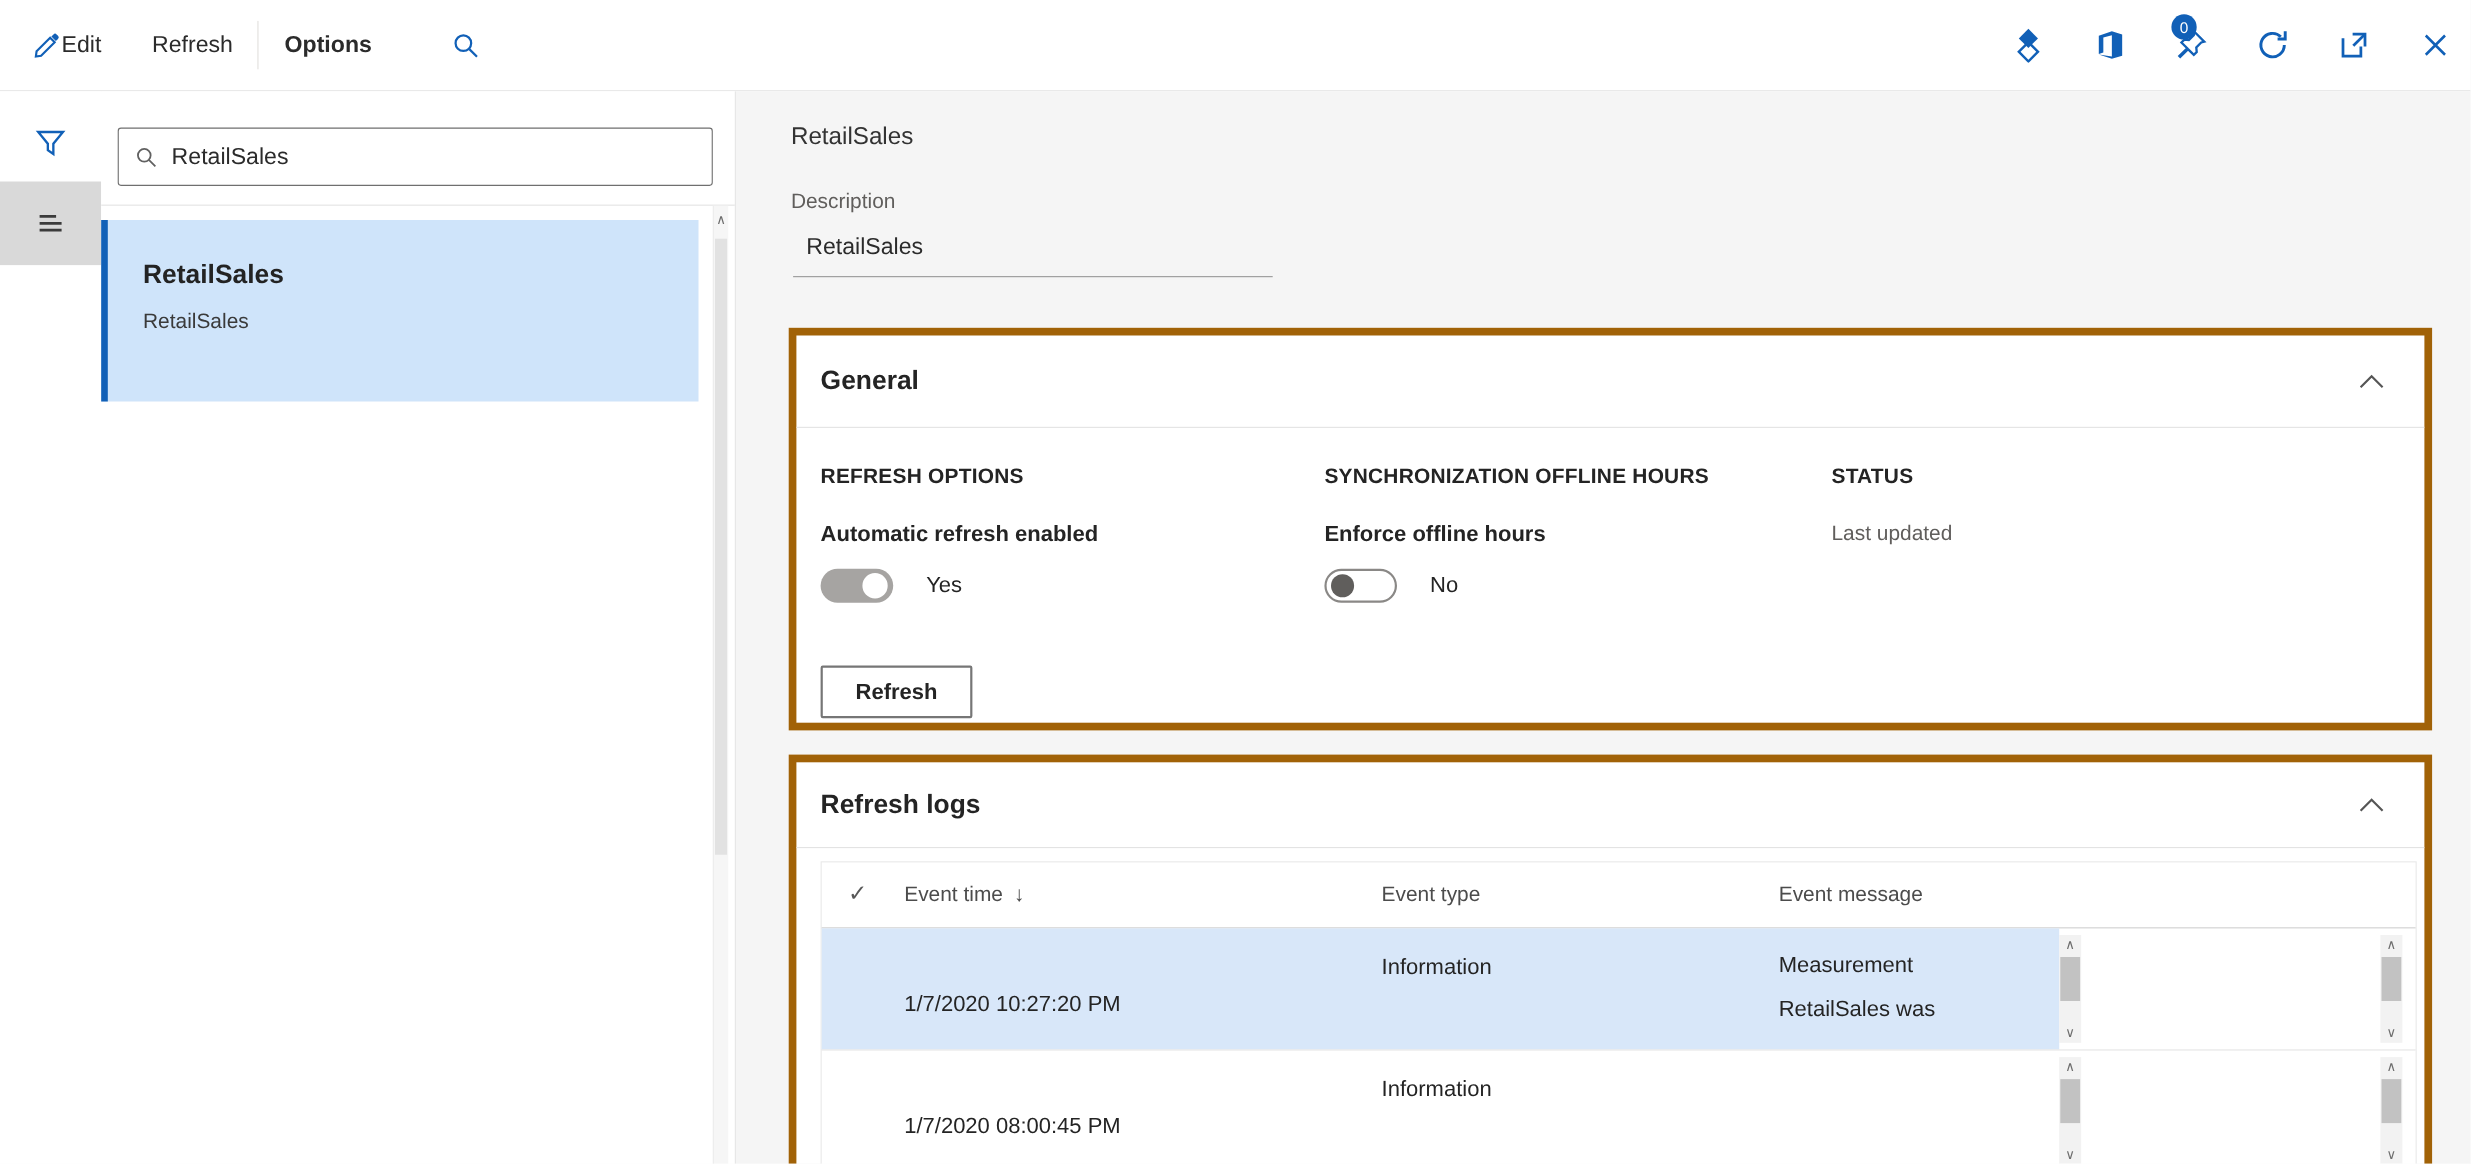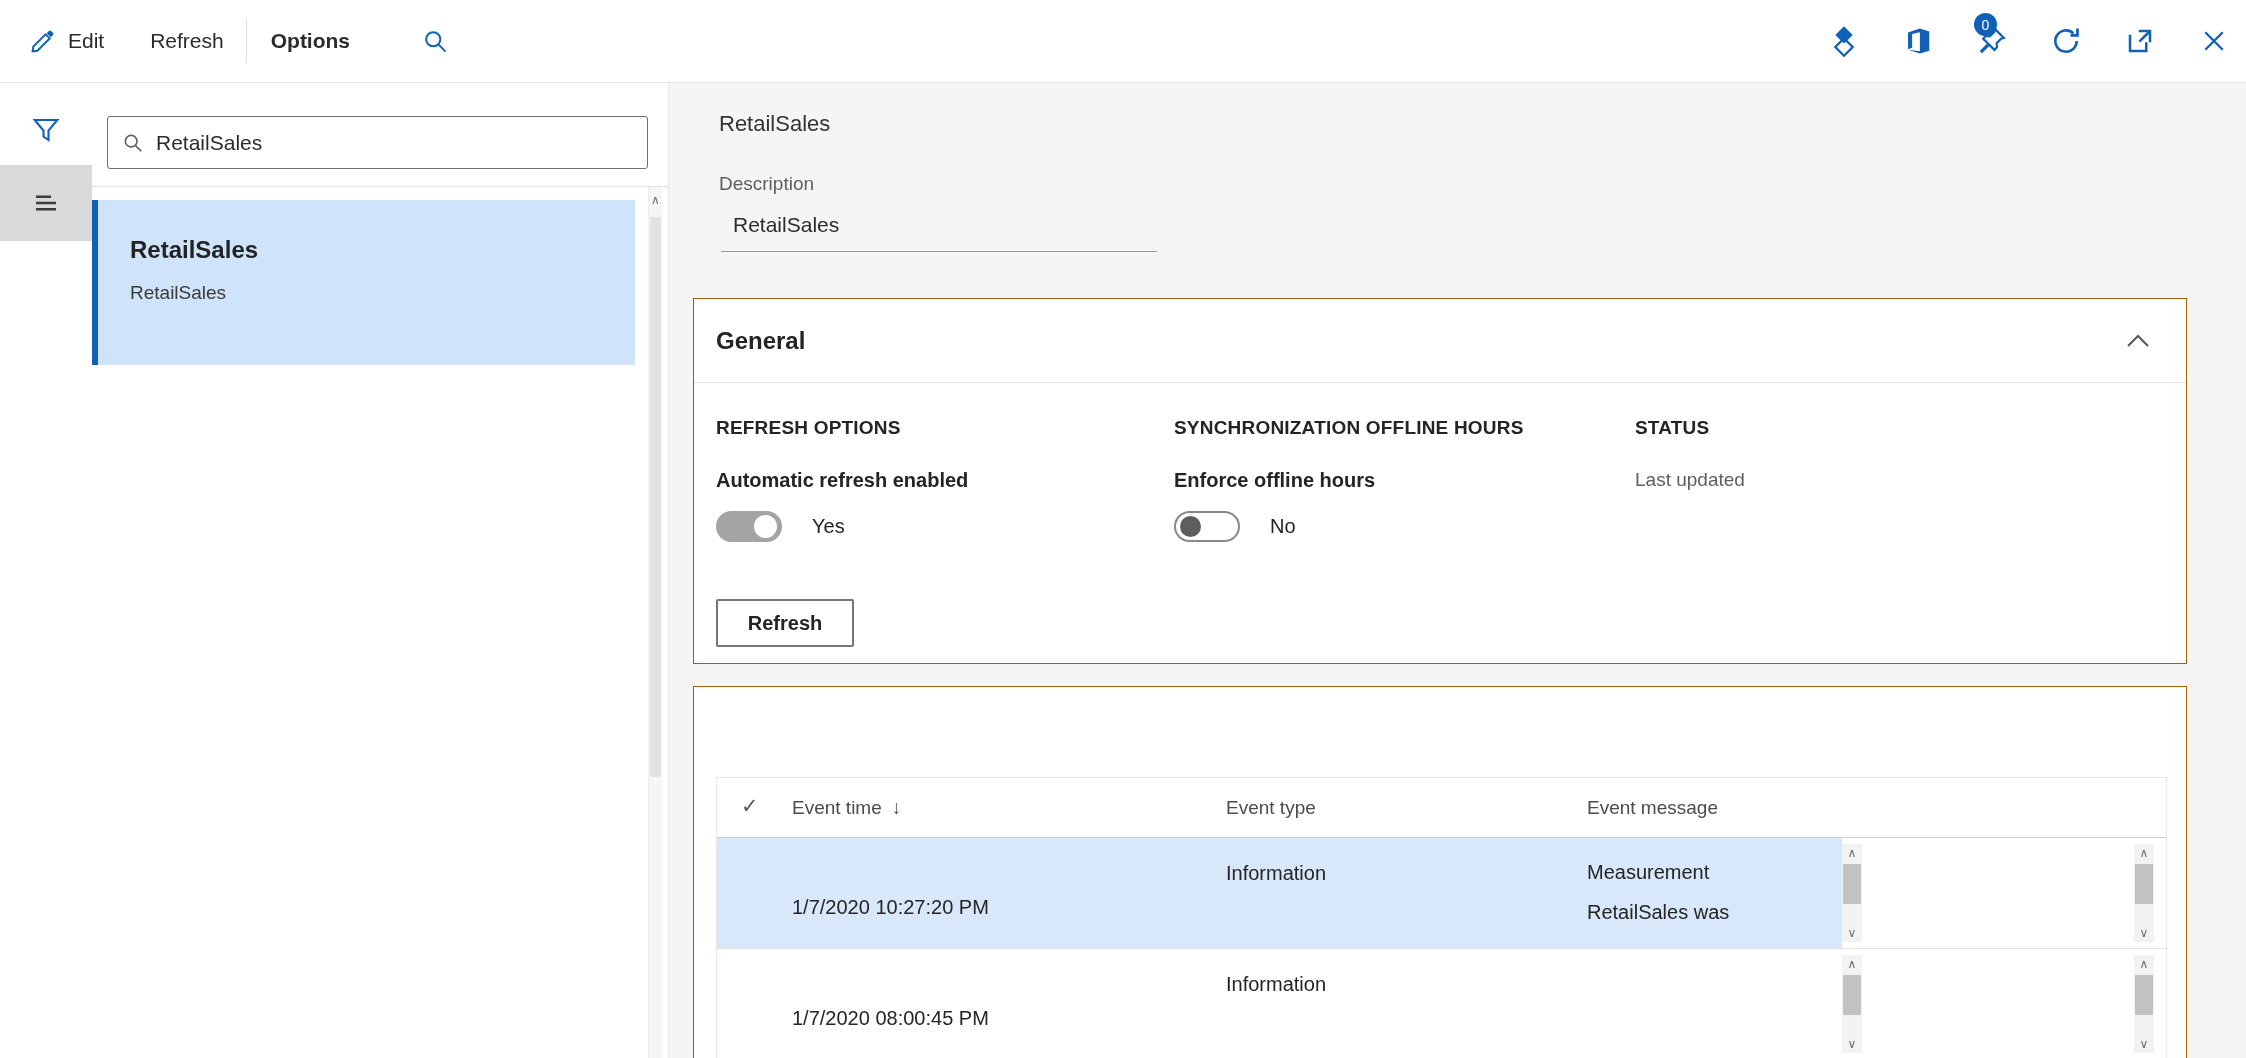--- a/index.html
+++ b/index.html
@@ -3,21 +3,21 @@
 <meta charset="utf-8">
 <style>
   * { margin:0; padding:0; box-sizing:border-box; }
   html,body { width:2246px; height:1058px; }
   body { font-family:"Liberation Sans", sans-serif; background:#fff; position:relative; overflow:hidden; color:#2b2b2b; }
   svg { display:block; }
 
   
   .topbar { position:absolute; left:0; top:0; width:2246px; height:83px; background:#fff;
             border-bottom:1px solid #e4e4e4; display:flex; align-items:center; padding:0 14px 0 30px; }
-  .tb-item { display:flex; align-items:center; gap:12px; font-size:21px; color:#2b2b2b; cursor:pointer; white-space:nowrap; }
+  .tb-item { display:flex; align-items:center; font-size:21px; color:#2b2b2b; cursor:pointer; white-space:nowrap; }
   .tb-edit { margin-right:46px; }
   .tb-refresh { margin-right:22px; }
   .tb-sep { width:1px; height:44px; background:#e1dfdd; margin-right:24px; }
   .tb-options { font-weight:700; margin-right:72px; }
   .tb-right { margin-left:auto; display:flex; align-items:center; gap:38px; }
   .tb-icon { position:relative; width:36px; height:36px; display:flex; align-items:center; justify-content:center; cursor:pointer; }
   .badge { position:absolute; top:-10px; left:0px; min-width:23px; height:23px; border-radius:12px;
            background:var(--accent,#1160b7); color:#fff; font-size:14px; display:flex; align-items:center;
            justify-content:center; padding:0 4px; }
 
@@ -42,21 +42,21 @@
   .panel-vscroll .vs-arrow { top:6px; }
   .panel-thumb { position:absolute; left:1px; right:1px; top:30px; height:560px; background:#e2e2e2; }
 
   
   .main { position:absolute; left:669px; top:83px; right:0; bottom:0; background:var(--main-bg,#f5f5f5); overflow:hidden; }
   .main-title { position:absolute; left:50px; top:28px; font-size:22px; color:#333; }
   .desc-label { position:absolute; left:50px; top:90px; font-size:19px; color:#605e5c; }
   .desc-field { position:absolute; left:52px; top:130px; width:436px; border-bottom:1px solid #989898; padding:0 0 14px 12px; }
   .desc-field input { border:none; outline:none; background:transparent; font-size:21px; color:#2b2b2b; font-family:inherit; width:100%; }
 
-  .card { position:absolute; left:24px; width:1494px; background:#fff; border:1px solid #a16207; }
+  .card { position:absolute; left:48px; width:1494px; background:#fff; border:7px solid #a16207; }
   .card-general { top:215px; height:366px; }
   .card-logs { top:603px; height:500px; }
   .card-head { display:flex; align-items:center; padding:0 36px 0 22px; border-bottom:1px solid #e3e3e3; }
   .card-general .card-head { height:84px; }
   .card-logs .card-head { height:78px; }
   .card-title { font-size:24px; font-weight:700; color:#242424; }
   .collapse { margin-left:auto; cursor:pointer; }
 
   
   .grp-head { position:absolute; top:118px; font-size:19px; font-weight:700; color:#242424; white-space:nowrap; letter-spacing:.2px; }
@@ -256,20 +256,28 @@
           <span class="knob"></span>
         </span>
       <span class="toggle-label">No</span>
     </div>
 
 
     <div class="refresh-btn">Refresh</div>
   </div>
 
   <div class="card card-logs">
+    <div class="card-head">
+      <span class="card-title">Refresh logs</span>
+      <span class="collapse">
+        <svg width="24" height="14" viewBox="0 0 24 14">
+          <path d="M2 12 L12 2 L22 12" fill="none" stroke="#565656" stroke-width="2"></path>
+        </svg>
+      </span>
+    </div>
 
     <div class="grid">
       <div class="grid-head">
         <span class="gh-check">✓</span>
         <span class="gh-cell gh-time">
           <span>Event time</span>
           <span>↓</span>
         </span>
         <span class="gh-cell gh-type">
           <span>Event type</span>

